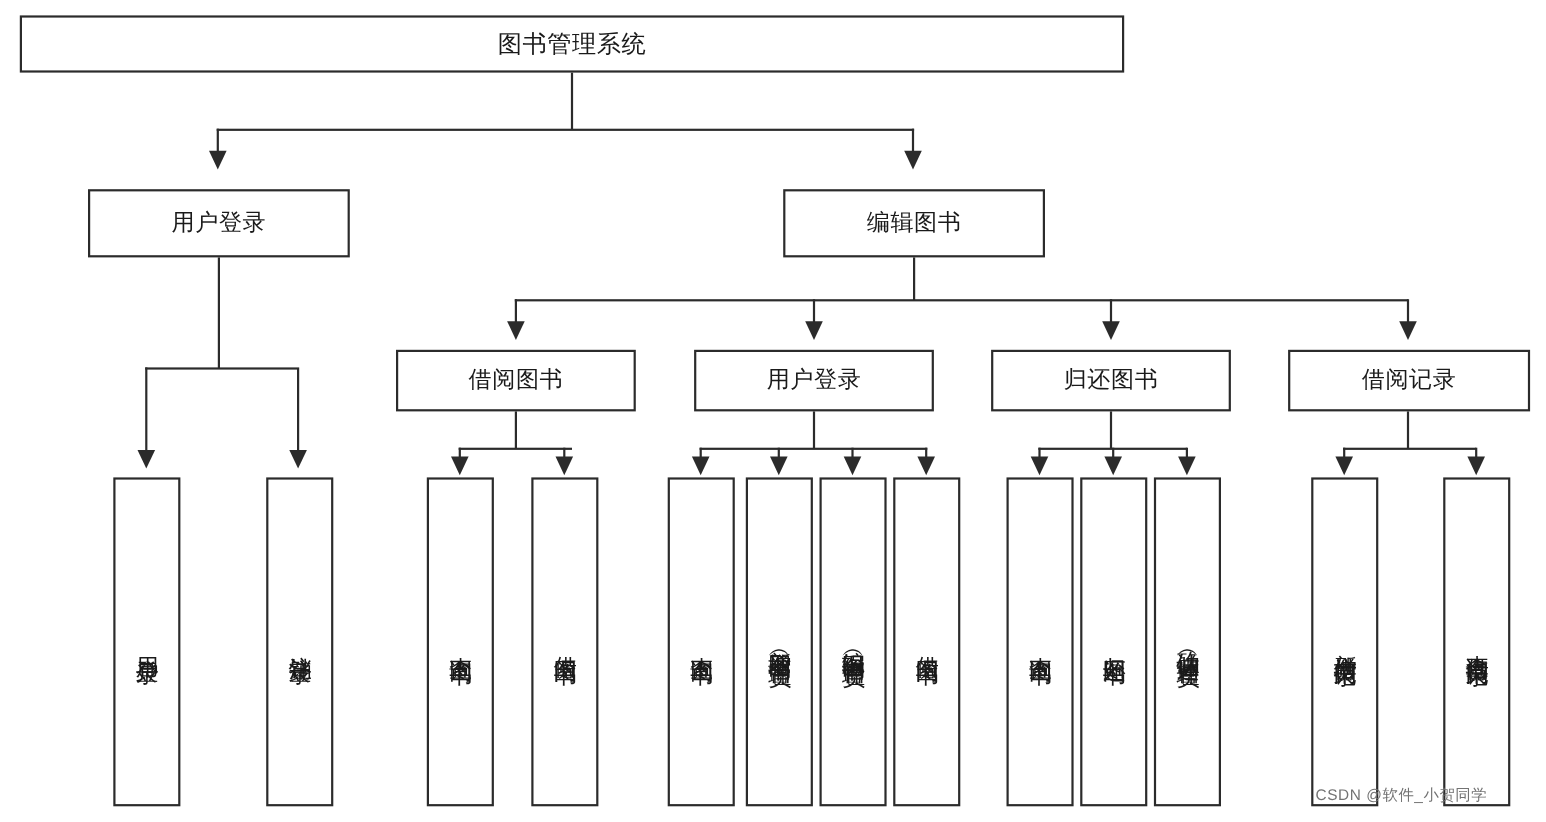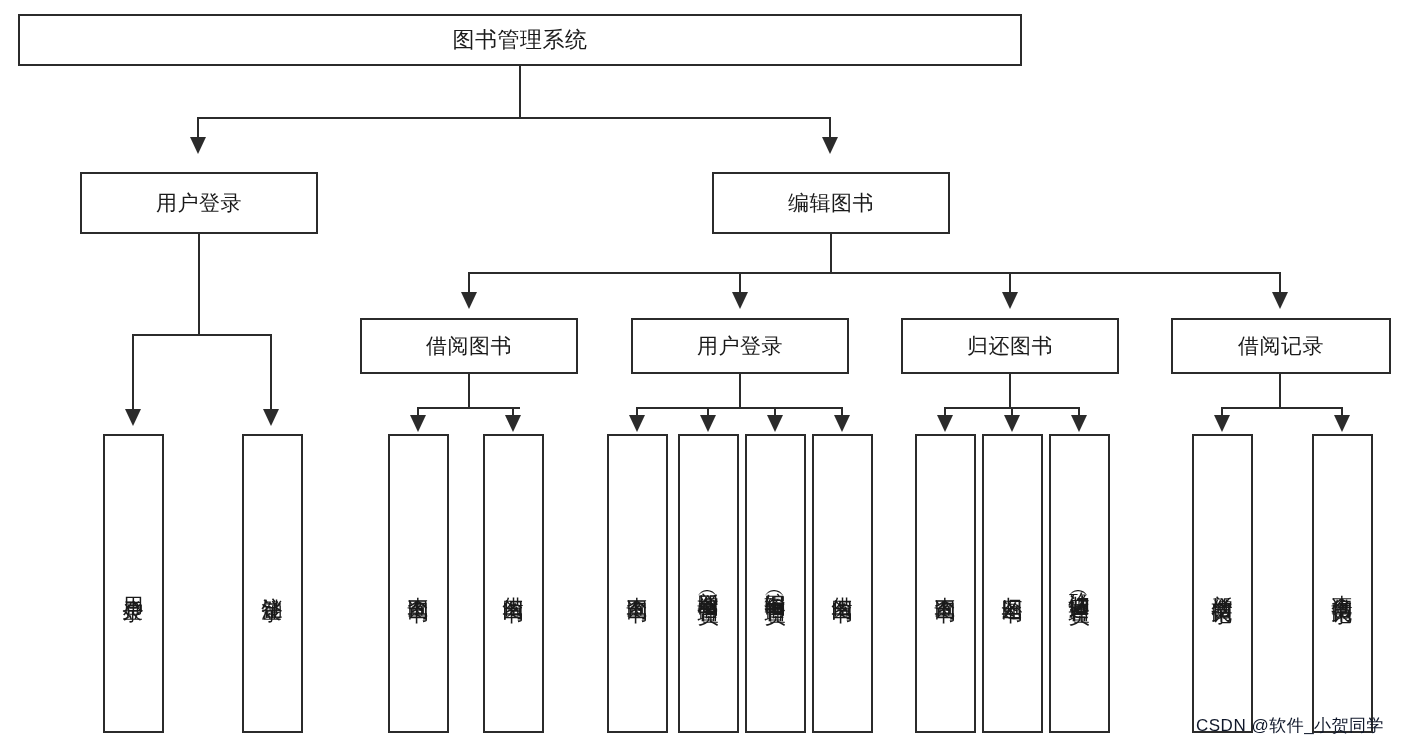--- a/index.html
+++ b/index.html
@@ -58,22 +58,22 @@
   .arrow {
     position: absolute;
     width: 0;
     height: 0;
     border-left: 8px solid transparent;
     border-right: 8px solid transparent;
     border-top: 17px solid #2b2b2b;
   }
   .watermark {
     position: absolute;
-    color: #0f172a;
-    font-size: 17px;
+    color: #737373;
+    font-size: 14px;
     white-space: nowrap;
     letter-spacing: 0.5px;
   }
 </style>
 </head>
 <body>
 
 <div id="canvas">
 
   <div class="node h root" style="left:18px; top:14px; width:1004px; height:52px;">

